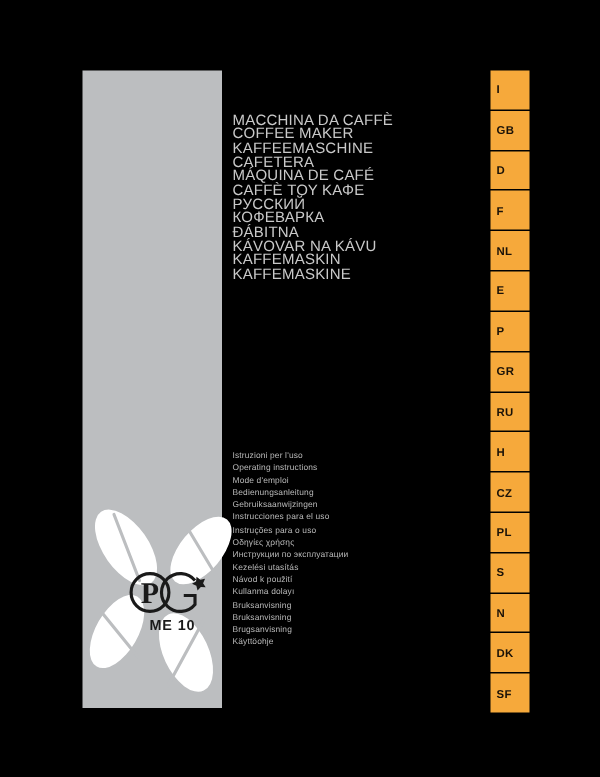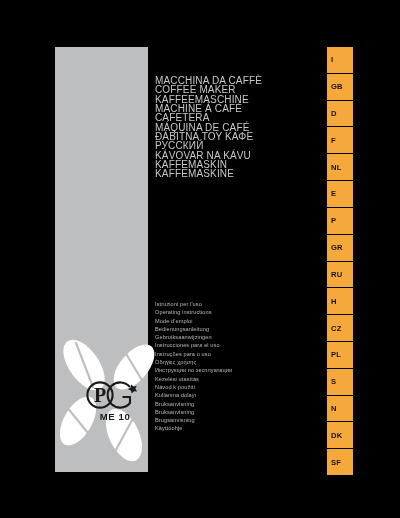--- a/index.html
+++ b/index.html
@@ -150,25 +150,26 @@
       <path d="M46 9 A12.6 12.6 0 1 0 46 25 L46 19 L38.5 19" fill="none" stroke="#1a1a1a" stroke-width="2.1" stroke-linejoin="miter"></path>
       <path d="M47 6.5 l2.6 2.0 l3.1 -0.6 l-1.3 2.9 l1.7 2.7 l-3.2 -0.2 l-2.2 2.3 l-0.8 -3.1 l-2.9 -1.3 l2.7 -1.6 z" fill="#1a1a1a"></path>
       <text x="31" y="42" font-family="'Liberation Sans', sans-serif" font-size="9.6" font-weight="700" fill="#1a1a1a" text-anchor="middle" letter-spacing="0.6">ME 10</text>
     </svg>
   </div>
 
   <div id="title-list">
     <div class="title-line">MACCHINA DA CAFFÈ</div>
     <div class="title-line">COFFEE MAKER</div>
     <div class="title-line">KAFFEEMASCHINE</div>
-    <div class="title-line">MACHINE À CAFÉ</div>
     <div class="title-line">CAFETERA</div>
     <div class="title-line">MÁQUINA DE CAFÉ</div>
-    <div class="title-line">ĐÁBITNA ΤΟΥ ΚΑΦΕ</div>
+    <div class="title-line">CAFFÈ ΤΟΥ ΚΑΦΕ</div>
     <div class="title-line">РУССКИЙ</div>
+    <div class="title-line">КОФЕВАРКА</div>
+    <div class="title-line">ĐÁBITNA</div>
     <div class="title-line">KÁVOVAR NA KÁVU</div>
     <div class="title-line">KAFFEMASKIN</div>
     <div class="title-line">KAFFEMASKINE</div>
   </div>
 
   <div id="instructions-list">
     <div class="instr-line">Istruzioni per l'uso</div>
     <div class="instr-line">Operating instructions</div>
     <div class="instr-line">Mode d'emploi</div>
     <div class="instr-line">Bedienungsanleitung</div>

